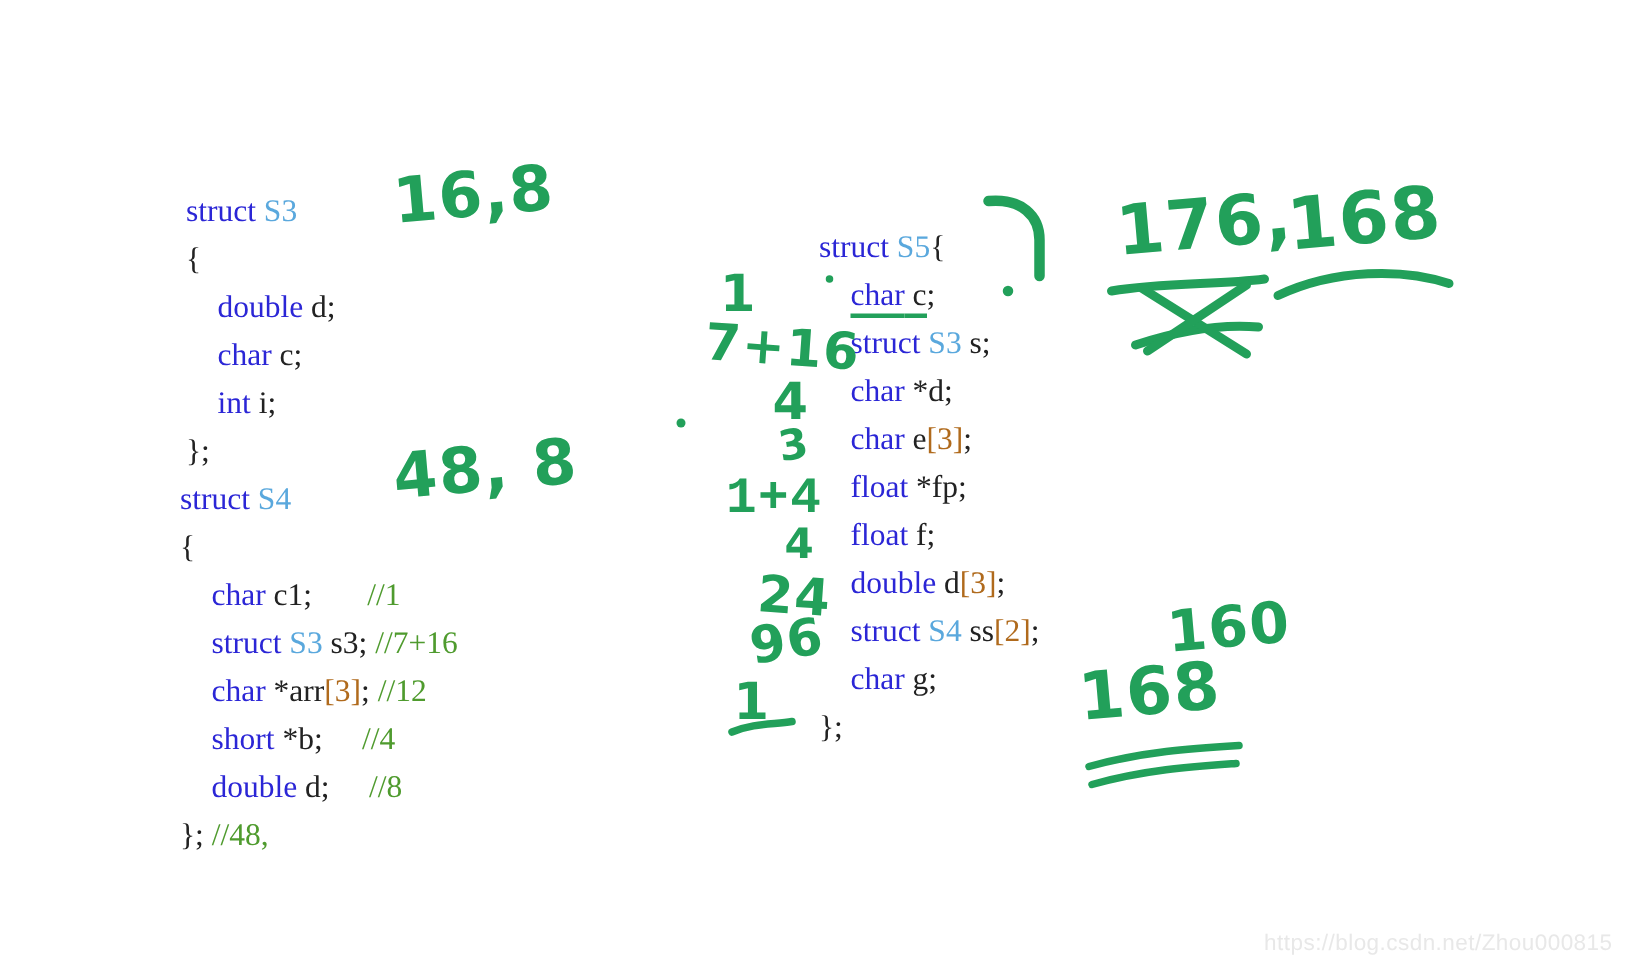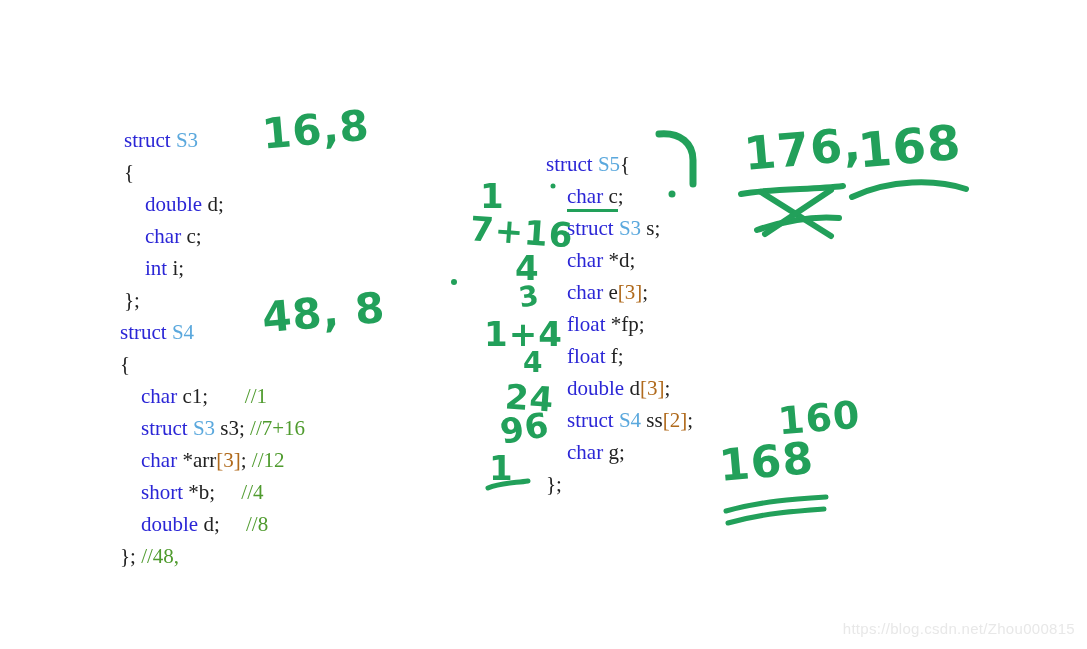--- a/index.html
+++ b/index.html
@@ -107,21 +107,21 @@
   </svg>
 
   <div class="ink ink-md" style="left:480px; top:176px;">1</div>
 
   <div class="ink ink-md ink-slant2" style="left:470px; top:212px;">7+16</div>
 
   <div class="ink ink-md" style="left:515px; top:248px;">4</div>
 
   <div class="ink ink-sm ink-slant3" style="left:519px; top:280px;">3</div>
 
-  <div class="ink ink-md" style="left:484px; top:314px;">1+4</div>
+  <div class="ink ink-md" style="left:484px; top:314px;font-family:Liberation Mono, monospace;">1+4</div>
 
   <div class="ink ink-sm" style="left:523px; top:346px;">4</div>
 
   <div class="ink ink-md ink-slant2" style="left:505px; top:378px;">24</div>
 
   <div class="ink ink-md ink-slant3" style="left:500px; top:408px;">96</div>
 
   <div class="ink ink-md" style="left:489px; top:448px;">1</div>
 
   <svg class="ink-svg" style="left:486px; top:478px;" width="46" height="16">

